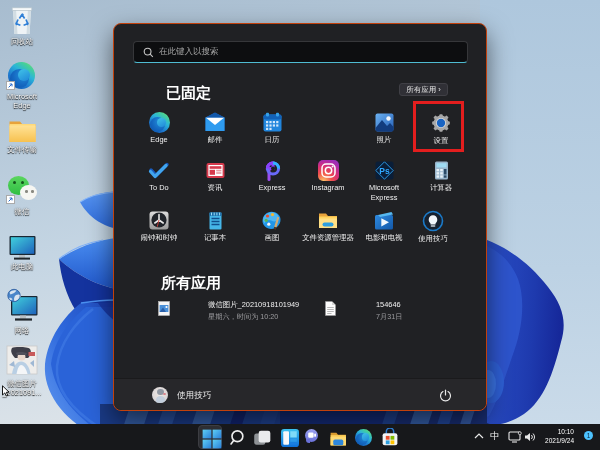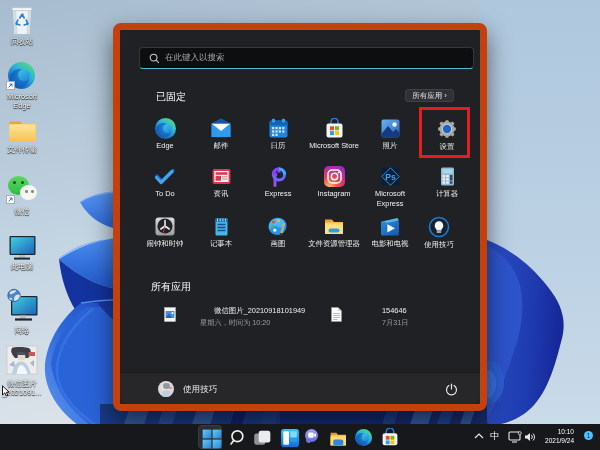--- a/index.html
+++ b/index.html
@@ -4,27 +4,27 @@
 <style>
 html,body{margin:0;padding:0;}
 body{width:600px;height:450px;overflow:hidden;position:relative;font-family:"Liberation Sans",sans-serif;background:#b3c9db;}
 .abs{position:absolute;} svg{display:block}
 
 .dlabel{position:absolute;color:#fff;font-size:7.4px;text-align:center;width:60px;left:-8px;
  text-shadow:0 1px 1px rgba(0,0,0,.9),0 0 1.5px rgba(0,0,0,.75);line-height:9px;}
 .dicon{position:absolute;width:44px;}
 
 #menu{position:absolute;left:113px;top:23px;width:374px;height:388px;background:#202124;
- border:7px solid #c2410c;border-radius:8px;box-sizing:border-box;box-shadow:0 10px 24px rgba(0,0,0,.55);}
+ border:1px solid #c2410c;border-radius:8px;box-sizing:border-box;box-shadow:0 10px 24px rgba(0,0,0,.55);}
 #search{position:absolute;left:19px;top:17px;width:335px;height:22px;background:#0d0e10;
  border:1px solid #36373a;border-bottom:1.5px solid #4fbcd2;border-radius:4px;box-sizing:border-box;
  color:#a8a8a8;font-size:8.5px;line-height:19px;}
 #search .mag{position:absolute;left:9px;top:5px;}
 #search .stext{position:absolute;left:25px;top:0px;}
-.h1{position:absolute;color:#fff;font-size:10px;font-weight:normal;}
+.h1{position:absolute;color:#fff;font-size:15px;font-weight:bold;margin-left:16px;}
 #allapps{position:absolute;left:285px;top:59px;width:49px;height:13px;background:#303036;
  border:1px solid #404046;border-radius:3px;color:#e8e8e8;font-size:7.5px;text-align:center;line-height:12px;box-sizing:border-box;}
 .cell{position:absolute;width:58px;text-align:center;}
 .cell .ic{display:block;margin:0 auto;}
 .clabel{color:#f2f2f2;font-size:7.4px;line-height:9px;margin-top:1.5px;
  white-space:nowrap;}
 .clabel.wrap{white-space:normal;}
 #redbox{position:absolute;left:299px;top:77px;width:51px;height:51px;border:3.5px solid #e31e1e;box-sizing:border-box;z-index:5;}
 
 .ritem{position:absolute;padding-left:32px;}
@@ -267,31 +267,20 @@
     <rect x="4" y="12.4" width="2.2" height="2.2"></rect>
           <rect x="7.4" y="12.4" width="2.2" height="2.2"></rect>
           <rect x="10.8" y="12.4" width="2.2" height="2.2"></rect>
           <rect x="14.2" y="12.4" width="2.2" height="2.2"></rect>
     <rect x="4" y="15.8" width="2.2" height="2.2"></rect>
           <rect x="7.4" y="15.8" width="2.2" height="2.2"></rect>
    </g>
   </svg>
   <div class="clabel">日历</div>
  </div>
- <div class="cell" style="left:185px;top:88px">
-  <svg class="ic" width="21" height="21" viewBox="0 0 21 21">
-   <path d="M7,6 L7,3.8 A3.5,3.5 0 0 1 14,3.8 L14,6" stroke="#2d7dd2" stroke-width="1.5" fill="none"></path>
-   <rect x="2.5" y="5.5" width="16" height="14" rx="2" fill="#f4f6f8"></rect>
-   <rect x="6" y="8.3" width="4" height="4" fill="#e84e2e"></rect>
-   <rect x="11" y="8.3" width="4" height="4" fill="#7fba00"></rect>
-   <rect x="6" y="13.1" width="4" height="4" fill="#2d9fe0"></rect>
-   <rect x="11" y="13.1" width="4" height="4" fill="#ffc400"></rect>
-  </svg>
-  <div class="clabel">Microsoft Store</div>
- </div>
  <div class="cell" style="left:241px;top:88px">
   <svg class="ic" width="21" height="21" viewBox="0 0 21 21">
    <defs>
           <linearGradient id="phg" x1="0" y1="0" x2="1" y2="1">
             <stop offset="0" stop-color="#6cb2f2"></stop>
             <stop offset="1" stop-color="#2560b8"></stop>
           </linearGradient>
         </defs>
    <rect x="1.5" y="1.5" width="18" height="18" rx="2" fill="url(#phg)"></rect>
    <circle cx="14.5" cy="6.5" r="2.2" fill="#f3f6fa"></circle>
@@ -465,21 +454,21 @@
  <div class="h1" style="left:31px;top:250px">所有应用</div>
 
  <div class="ritem" style="left:44px;top:276px">
   <svg width="12" height="15" viewBox="0 0 12 15" style="position:absolute;left:0;top:1px">
    <rect x="0.5" y="0.5" width="11" height="14" fill="#f5f5f5" stroke="#bbb" stroke-width="0.6"></rect>
    <rect x="1.6" y="4" width="8.8" height="7" fill="#4a90d9"></rect>
    <path d="M1.6,11 L5,6.5 L8,11 Z" fill="#2a5fa8"></path>
    <circle cx="8.5" cy="6" r="1.1" fill="#fff"></circle>
   </svg>
   <div class="rtitle" style="margin-left:18px;">微信图片_20210918101949</div>
-  <div class="rsub" style="margin-left:4px;">星期六，时间为 10:20</div>
+  <div class="rsub" style="margin-left:18px;">星期六，时间为 10:20</div>
  </div>
  <div class="ritem" style="left:211px;top:276px">
   <svg width="11" height="15" viewBox="0 0 11 15" style="position:absolute;left:0;top:1px">
    <path d="M0.5,0.5 L7,0.5 L10.5,4 L10.5,14.5 L0.5,14.5 Z" fill="#fdfdfd" stroke="#999" stroke-width="0.7"></path>
    <path d="M7,0.5 L7,4 L10.5,4 Z" fill="#d8d8d8"></path>
    <g stroke="#9a9a9a" stroke-width="0.7">
           <line x1="2.2" y1="6.5" x2="8.8" y2="6.5"></line>
           <line x1="2.2" y1="8.5" x2="8.8" y2="8.5"></line>
           <line x1="2.2" y1="10.5" x2="8.8" y2="10.5"></line>
           <line x1="2.2" y1="12.5" x2="6.5" y2="12.5"></line>

